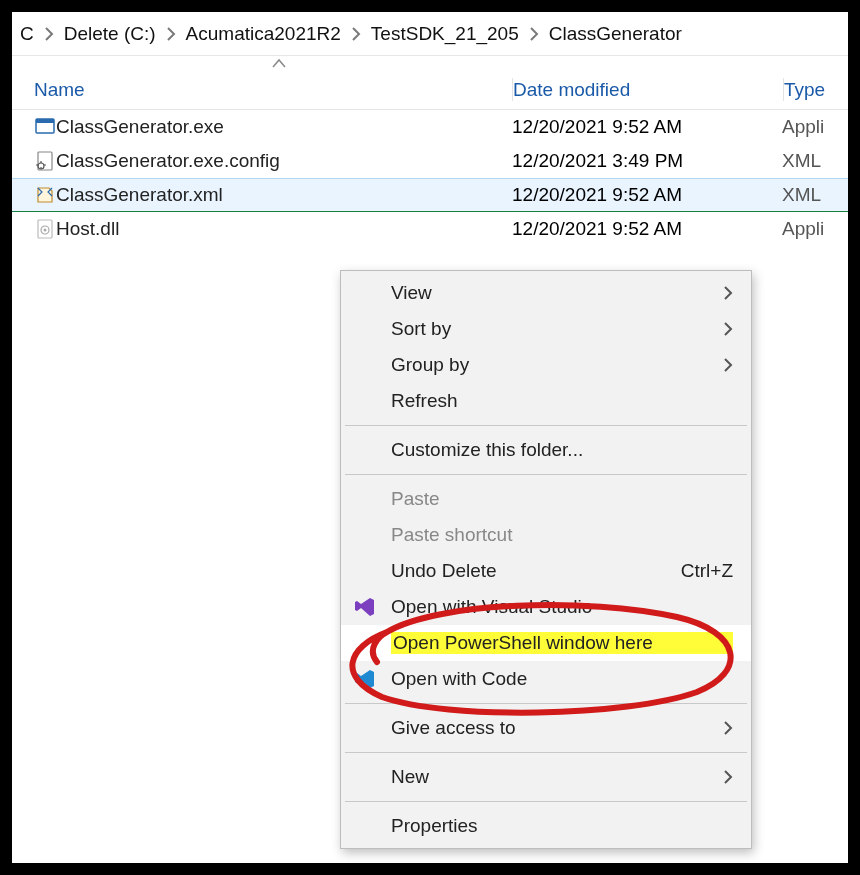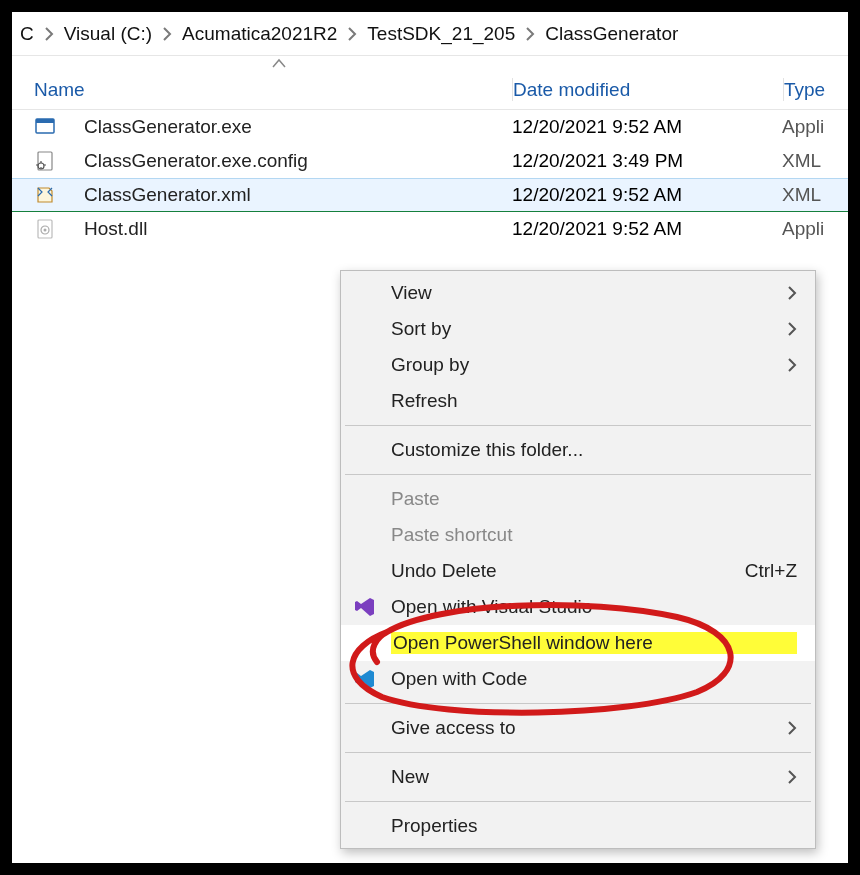--- a/index.html
+++ b/index.html
@@ -69,29 +69,29 @@
     align-items: center;
     height: 34px;
     font-size: 19px;
     color: #222;
   }
   .row.sel {
     background: #eaf4ff;
     border-top: 1px solid #b3d7f2;
     border-bottom: 1px solid #15803d;
   }
-  .cell-name { flex: 0 0 500px; display: flex; align-items: center; padding-left: 22px; gap: 28px; }
+  .cell-name { flex: 0 0 500px; display: flex; align-items: center; padding-left: 22px; gap: 0; }
   .cell-date { flex: 0 0 270px; color: #000000; }
   .cell-type { flex: 1 1 auto; color: #555; }
   .file-icon { width: 22px; height: 22px; display:flex; align-items:center; justify-content:center; }
   
   .context-menu {
     position: absolute;
     left: 328px; top: 258px;
-    width: 476px;
+    width: 412px;
     background: #f2f2f2;
     border: 1px solid #bdbdbd;
     box-shadow: 2px 4px 10px rgba(0,0,0,0.25);
     font-size: 19px;
     color: #222;
     padding: 4px 0;
   }
   .menu-item {
     display: flex;
     align-items: center;
@@ -134,21 +134,21 @@
 
 <div class="window">
 
   <div class="breadcrumb">
     <span class="crumb">C</span>
     <span class="crumb-sep">
       <svg width="10" height="14" viewBox="0 0 10 14">
           <path d="M2 1l6 6-6 6" fill="none" stroke="#7a7a7a" stroke-width="2"></path>
         </svg>
     </span>
-    <span class="crumb">Visual (C:)</span>
+    <span class="crumb">Delete (C:)</span>
     <span class="crumb-sep">
       <svg width="10" height="14" viewBox="0 0 10 14">
           <path d="M2 1l6 6-6 6" fill="none" stroke="#7a7a7a" stroke-width="2"></path>
         </svg>
     </span>
     <span class="crumb">Acumatica2021R2</span>
     <span class="crumb-sep">
       <svg width="10" height="14" viewBox="0 0 10 14">
           <path d="M2 1l6 6-6 6" fill="none" stroke="#7a7a7a" stroke-width="2"></path>
         </svg>

